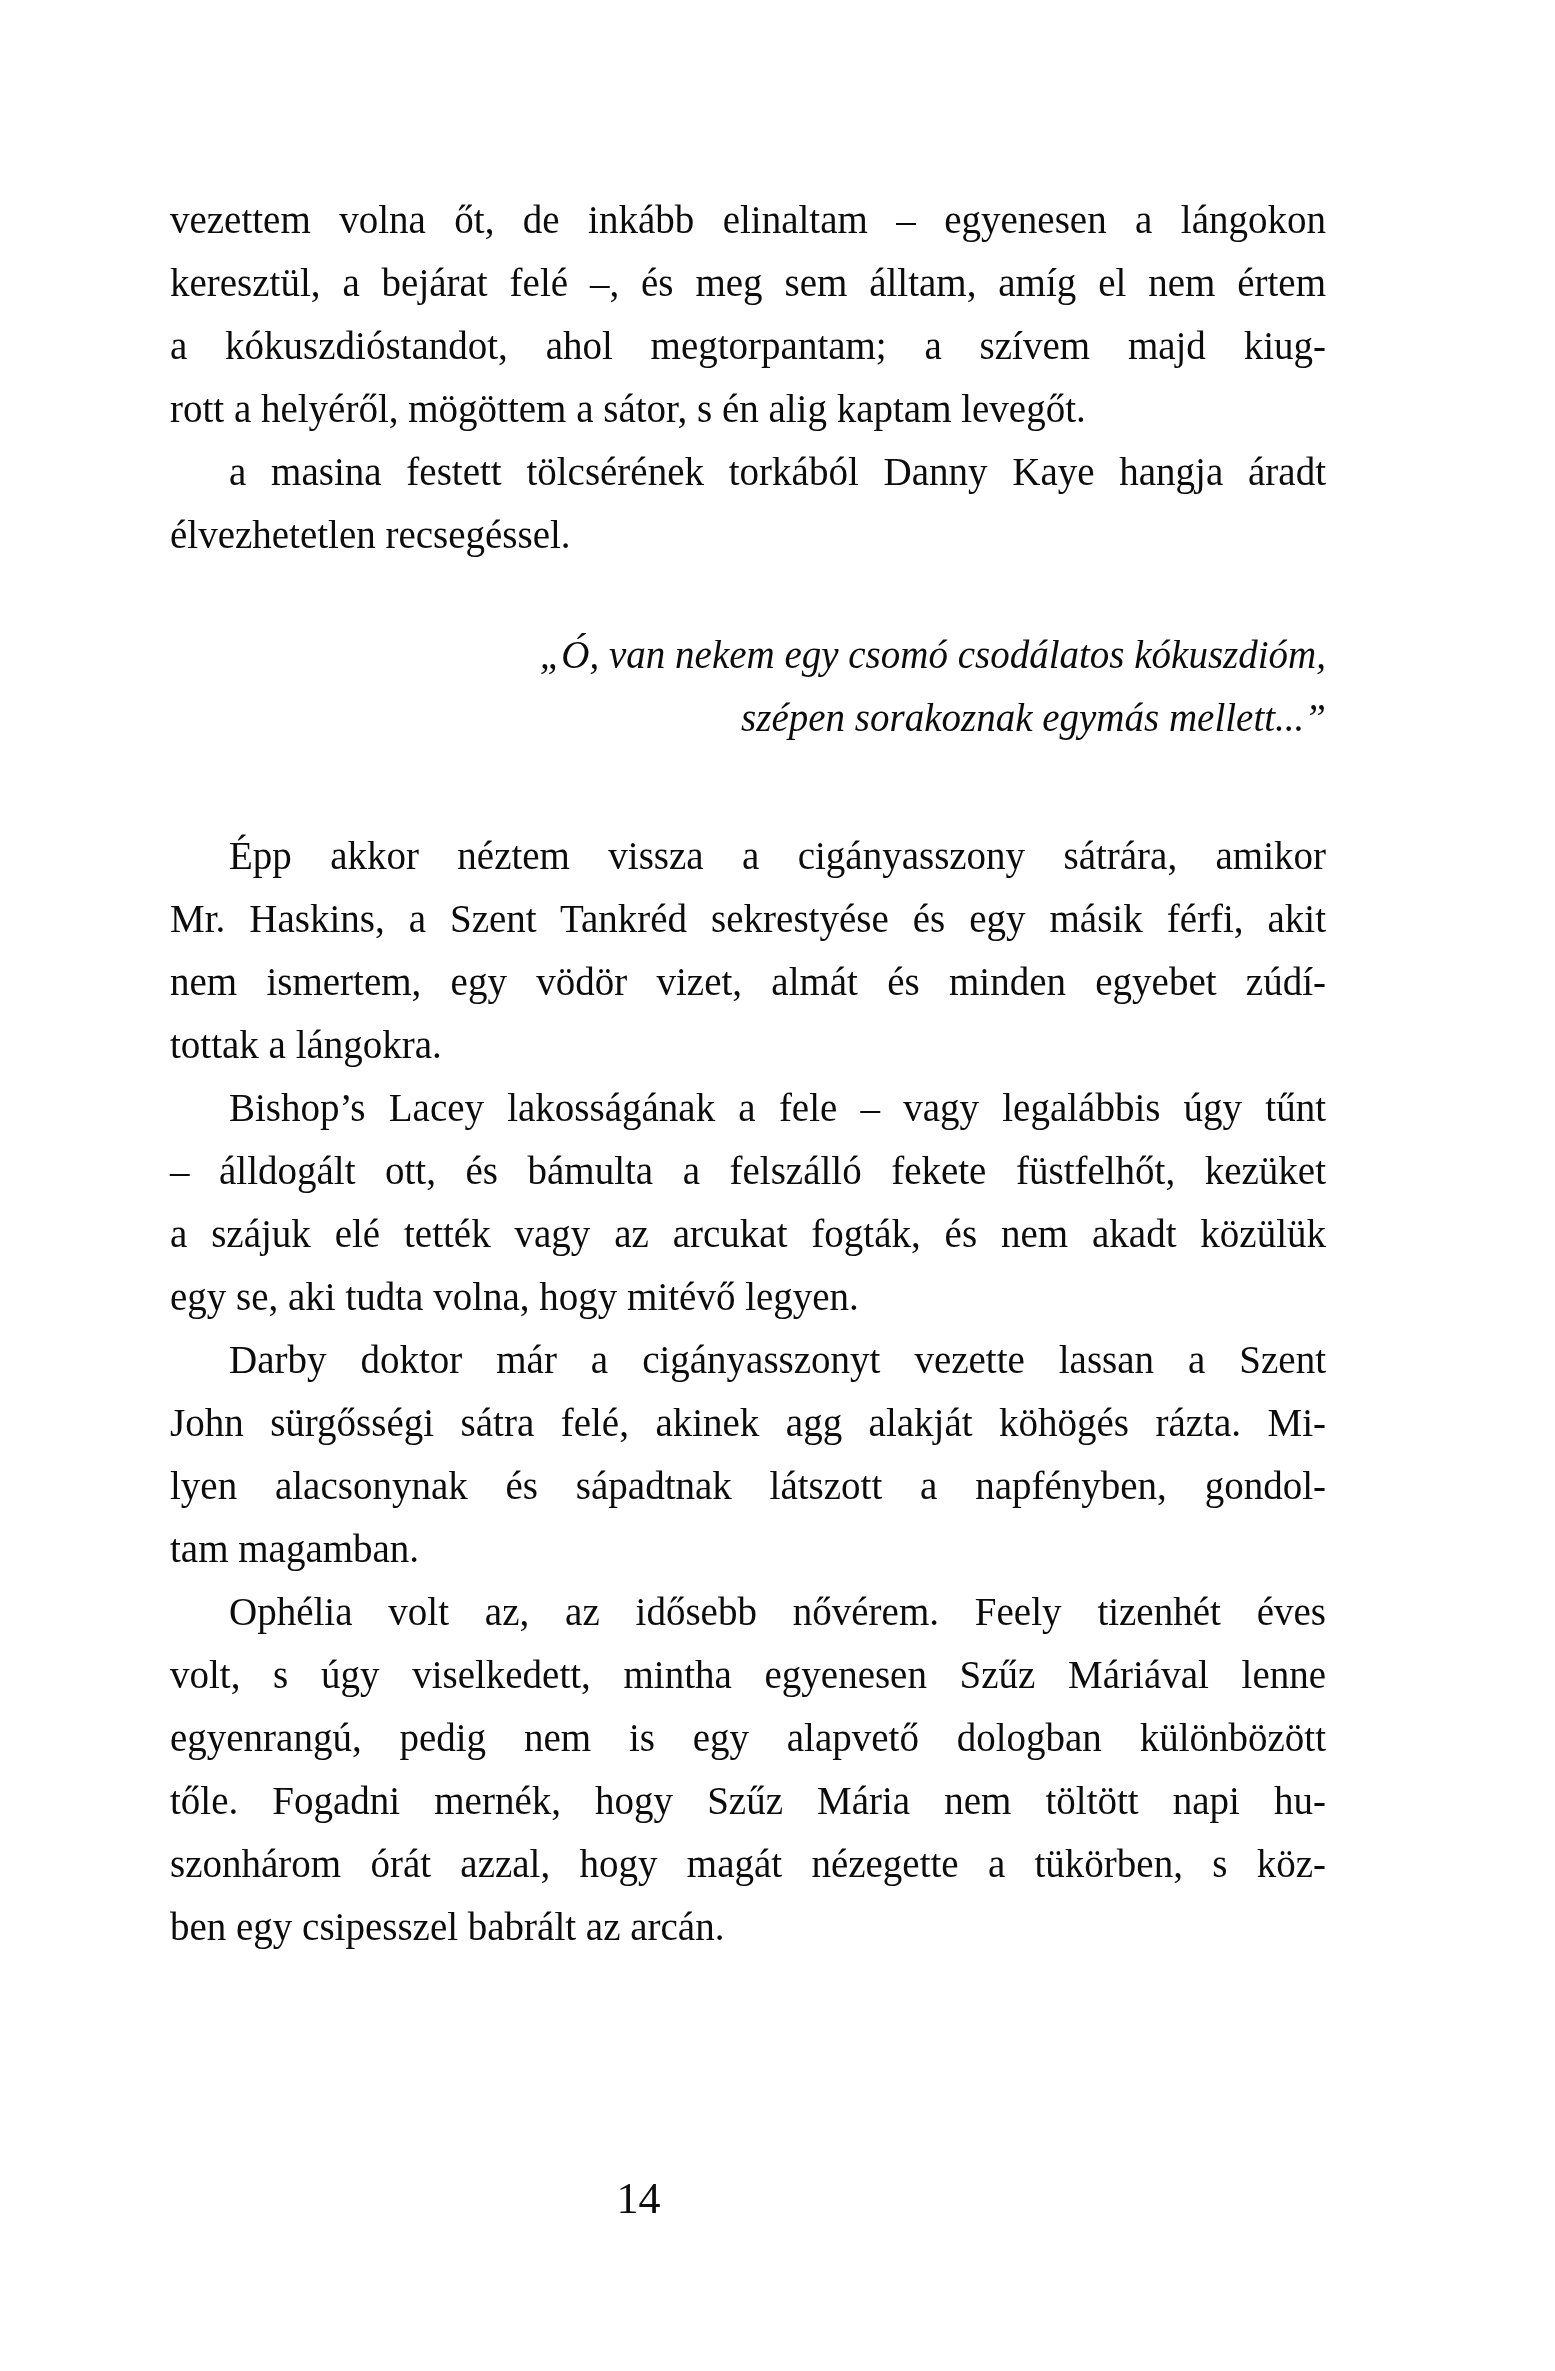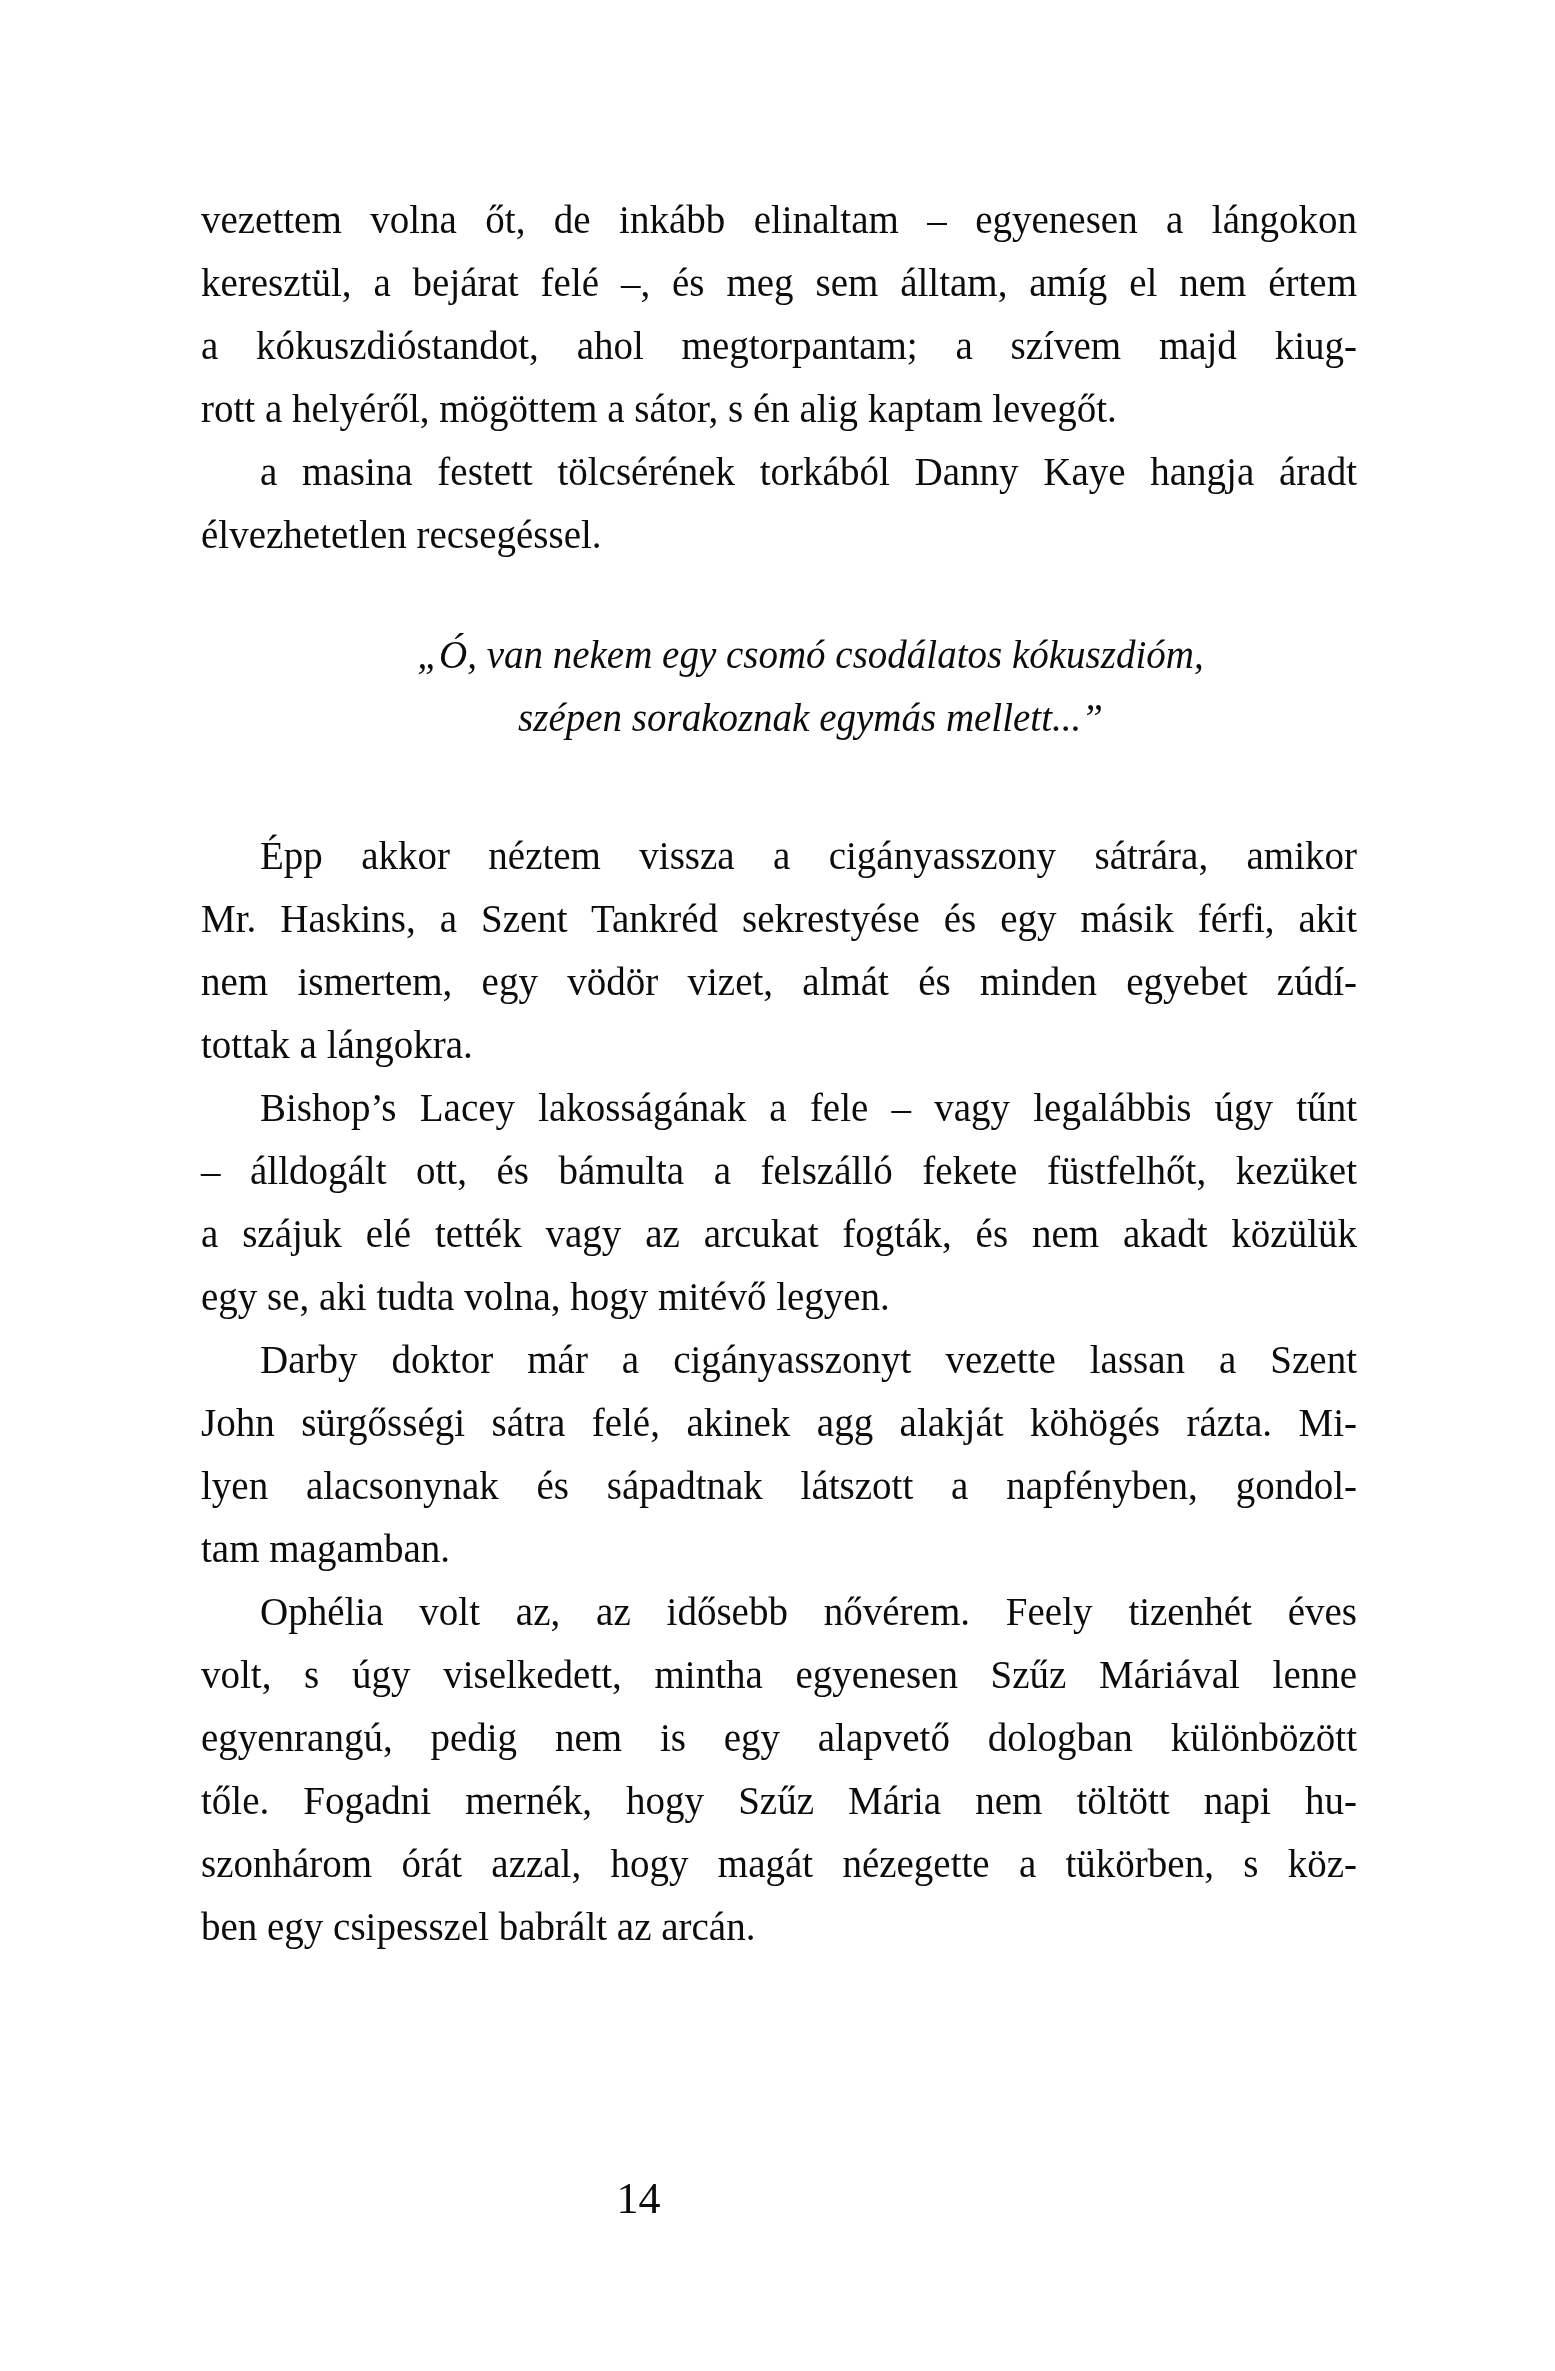--- a/index.html
+++ b/index.html
@@ -16,21 +16,20 @@
     font-family: "Liberation Serif", "DejaVu Serif", serif;
     overflow: hidden;
   }
   .text-block {
     position: absolute;
     left: 170px;
     top: 188px;
     width: 1156px;
     font-size: 39px;
     line-height: 63px;
-    margin-left: 31px;
   }
   .para {
     margin: 0;
   }
   .para .line {
     display: block;
   }
   .para.justify .line {
     text-align: justify;
     text-align-last: justify;
@@ -40,21 +39,21 @@
   }
   .para.indent .line:first-child {
     text-indent: 59px;
   }
   .para.quote {
     margin: 57px 0 75px 0;
     padding-left: 63px;
     font-style: italic;
   }
   .para.quote .line {
-    text-align: center;
+    text-align: right;
     text-align-last: auto;
   }
   .page-number {
     position: absolute;
     left: 0;
     top: 2177px;
     width: 1277px;
     text-align: center;
     font-size: 44px;
     line-height: 44px;

